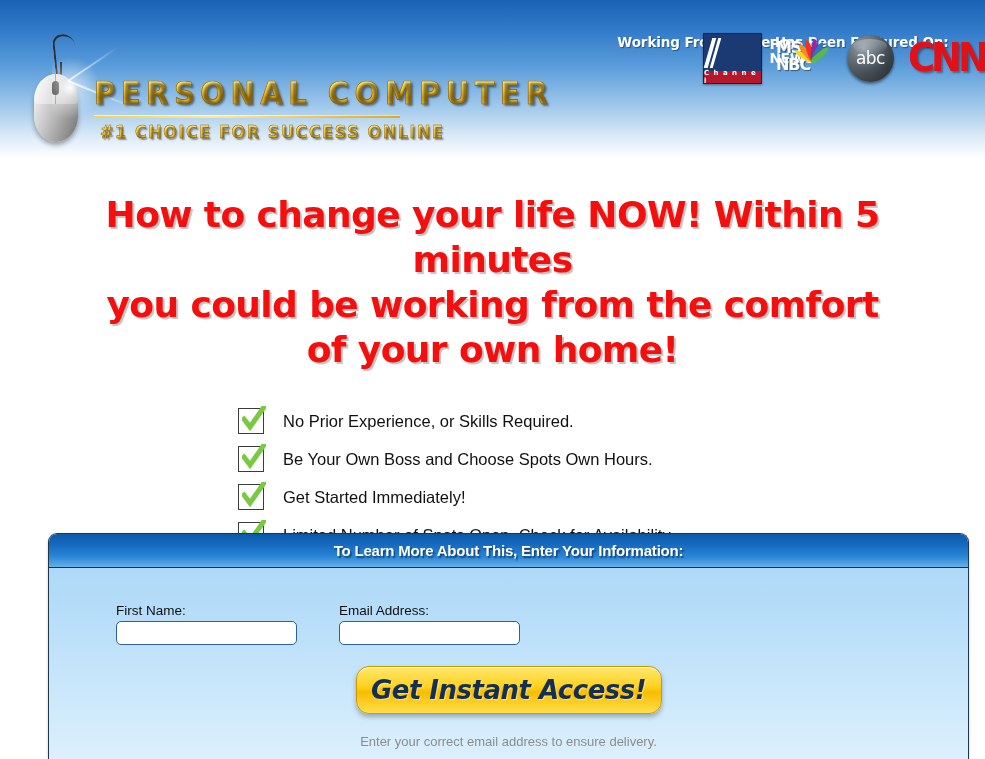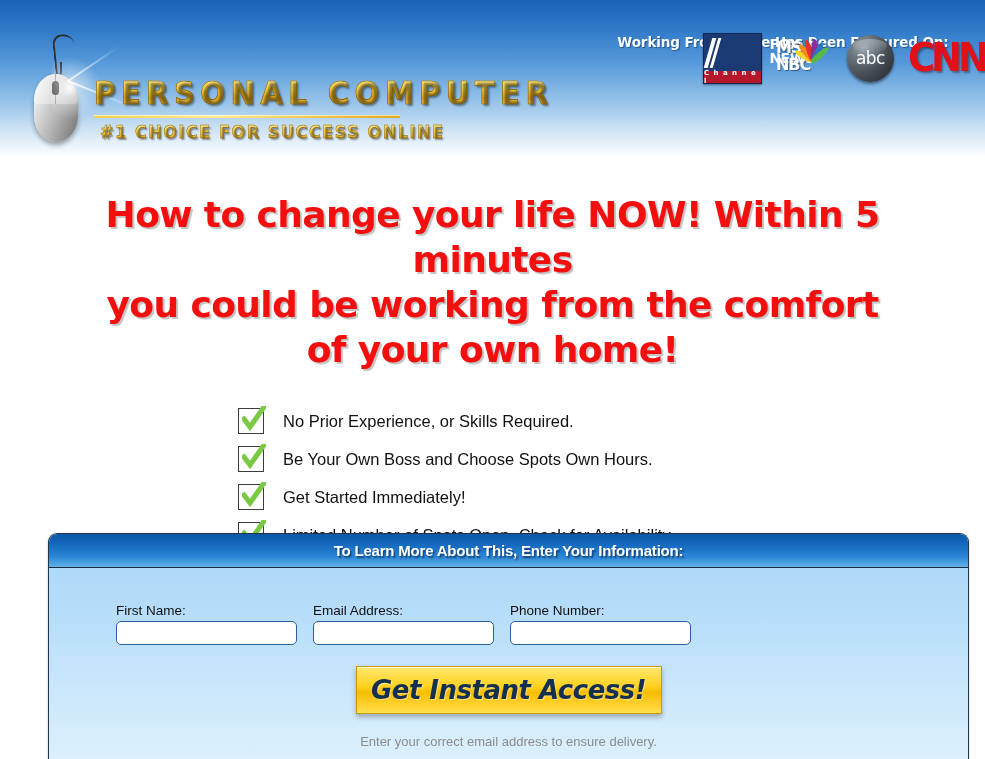--- a/index.html
+++ b/index.html
@@ -371,21 +371,21 @@
     font-family: Liberation Sans, sans-serif;
     font-size: 15px; font-weight: bold;
     color: #ffffff;
     letter-spacing: -0.2px;
     text-shadow: 1.5px 1.5px 1.5px rgba(0,25,60,.6);
   }
   #fields {
     display: flex;
     margin-top: 35px;
     padding-left: 67px;
-    gap: 16px;
+    gap: 42px;
   }
   .field { width: 181px; }
   .field-label {
     font-family: "Liberation Sans", sans-serif;
     font-size: 13.5px;
     color: #101010;
     margin-bottom: 3px;
     display: block;
   }
   .field-input {
@@ -401,21 +401,21 @@
   }
 
   #cta-wrap {
     margin-top: 21px;
     text-align: center;
   }
   #cta-button {
     display: inline-block;
     width: 306px; height: 48px;
     border: 1px solid #c99a05;
-    border-radius: 0;
+    border-radius: 13px;
     background: linear-gradient(to bottom, #ffe870 0%, #ffd21f 42%, #f6bd02 55%, #ffd93f 92%, #ffe257 100%);
     box-shadow: 0 3px 5px rgba(0,0,0,.28), inset 0 1px 0 rgba(255,255,255,.8);
     cursor: pointer;
     font-family: "DejaVu Sans", sans-serif;
     font-size: 26px;
     font-weight: bold;
     font-style: italic;
     color: #152f4e;
     letter-spacing: -0.5px;
     line-height: 46px;
@@ -548,24 +548,20 @@
       <label class="field-label">First Name:</label>
       <input class="field-input" type="text" value="" style="">
     </div>
 
 
     <div class="field">
       <label class="field-label">Email Address:</label>
       <input class="field-input" type="text" value="" style="">
     </div>
 
-    <div class="field">
-      <label class="field-label">Phone Number:</label>
-      <input class="field-input" type="text" value="" style="">
-    </div>
   </div>
 
   <div id="cta-wrap">
     <div id="cta-button">Get Instant Access!</div>
   </div>
 
   <div id="cta-note">Enter your correct email address to ensure delivery.</div>
 </div>
 
 </body></html>

